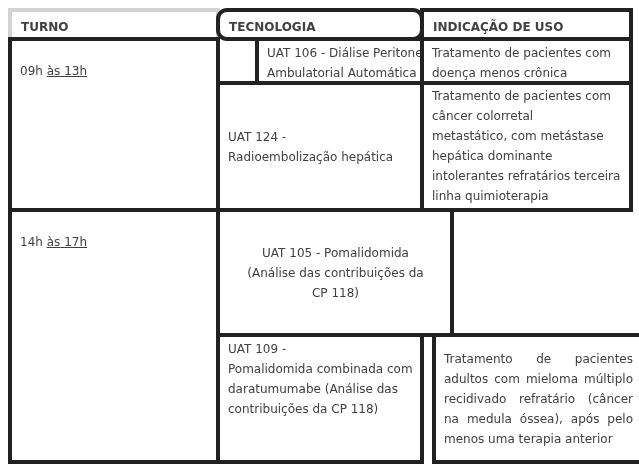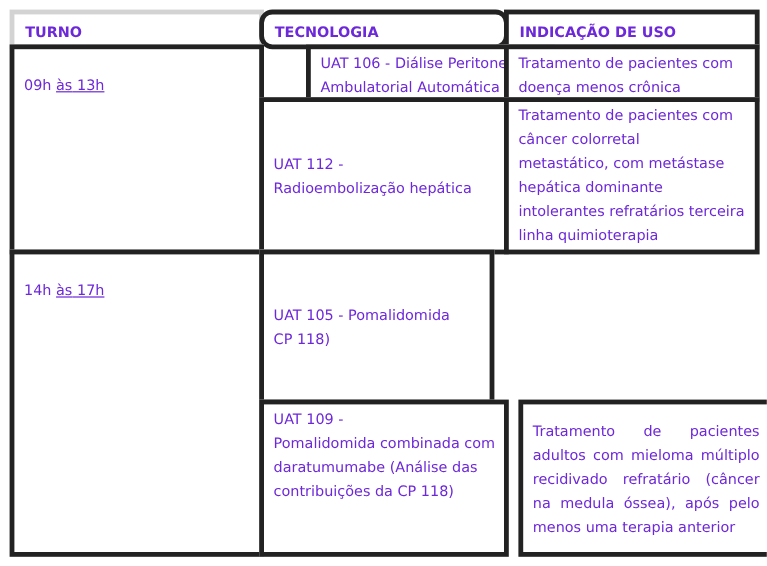--- a/index.html
+++ b/index.html
@@ -21,21 +21,21 @@
       top: 8px;
       width: 625px;
       height: 456px;
       border-collapse: separate;
     }
     .cell {
       position: absolute;
       box-sizing: border-box;
       font-size: 12px;
       line-height: 20px;
-      color: #6d28d9;
+      color: #404040;
       padding: 2px 7px 2px 8px;
       background: #fff;
     }
     .border-dark { border: 4px solid #222; }
     .border-light { border: 4px solid #d3d3d3; }
     .hdr {
       font-weight: bold;
       font-size: 12px;
       padding-top: 5px;
       padding-left: 9px;
@@ -74,39 +74,40 @@
   <div class="cell border-dark" style="left:208px; top:29px; width:208px; height:48px; padding-top:2px;margin-left:39px;">
     <div>UAT 106 - Diálise Peritoneal</div>
     <div>Ambulatorial Automática</div>
   </div>
   <div class="cell border-dark" style="left:412px; top:29px; width:213px; height:48px; padding-top:2px;">
     <div>Tratamento de pacientes com</div>
     <div>doença menos crônica</div>
   </div>
 
   <div class="cell border-dark vcenter" style="left:208px; top:73px; width:208px; height:131px;">
-    <div>UAT 112 -</div>
+    <div>UAT 124 -</div>
     <div>Radioembolização hepática</div>
   </div>
   <div class="cell border-dark" style="left:412px; top:73px; width:213px; height:131px; padding-top:1px;">
     <div>Tratamento de pacientes com</div>
     <div>câncer colorretal</div>
     <div>metastático, com metástase</div>
     <div>hepática dominante</div>
     <div>intolerantes refratários terceira</div>
     <div>linha quimioterapia</div>
   </div>
 
   <div class="cell turno border-dark" style="left:0; top:200px; width:212px; height:256px;">
     <span>14h</span>
     <span class="u">às</span><span class="u"> </span><span class="u">17h</span>
   </div>
 
-  <div class="cell border-dark vcenter" style="left:208px; top:200px; width:196px; height:129px;">
+  <div class="cell border-dark vcenter" style="left:208px; top:200px; width:238px; height:129px;text-align:center;">
     <div>UAT 105 - Pomalidomida</div>
+    <div>(Análise das contribuições da</div>
     <div>CP 118)</div>
   </div>
 
   <div class="cell border-dark" style="left:208px; top:325px; width:208px; height:131px; padding-top:2px;">
     <div>UAT 109 -</div>
     <div>Pomalidomida combinada com</div>
     <div>daratumumabe (Análise das</div>
     <div>contribuições da CP 118)</div>
   </div>
   <div class="cell border-dark justify" style="left:424px; top:325px; width:213px; height:131px; padding-top:12px; padding-right:8px;">

